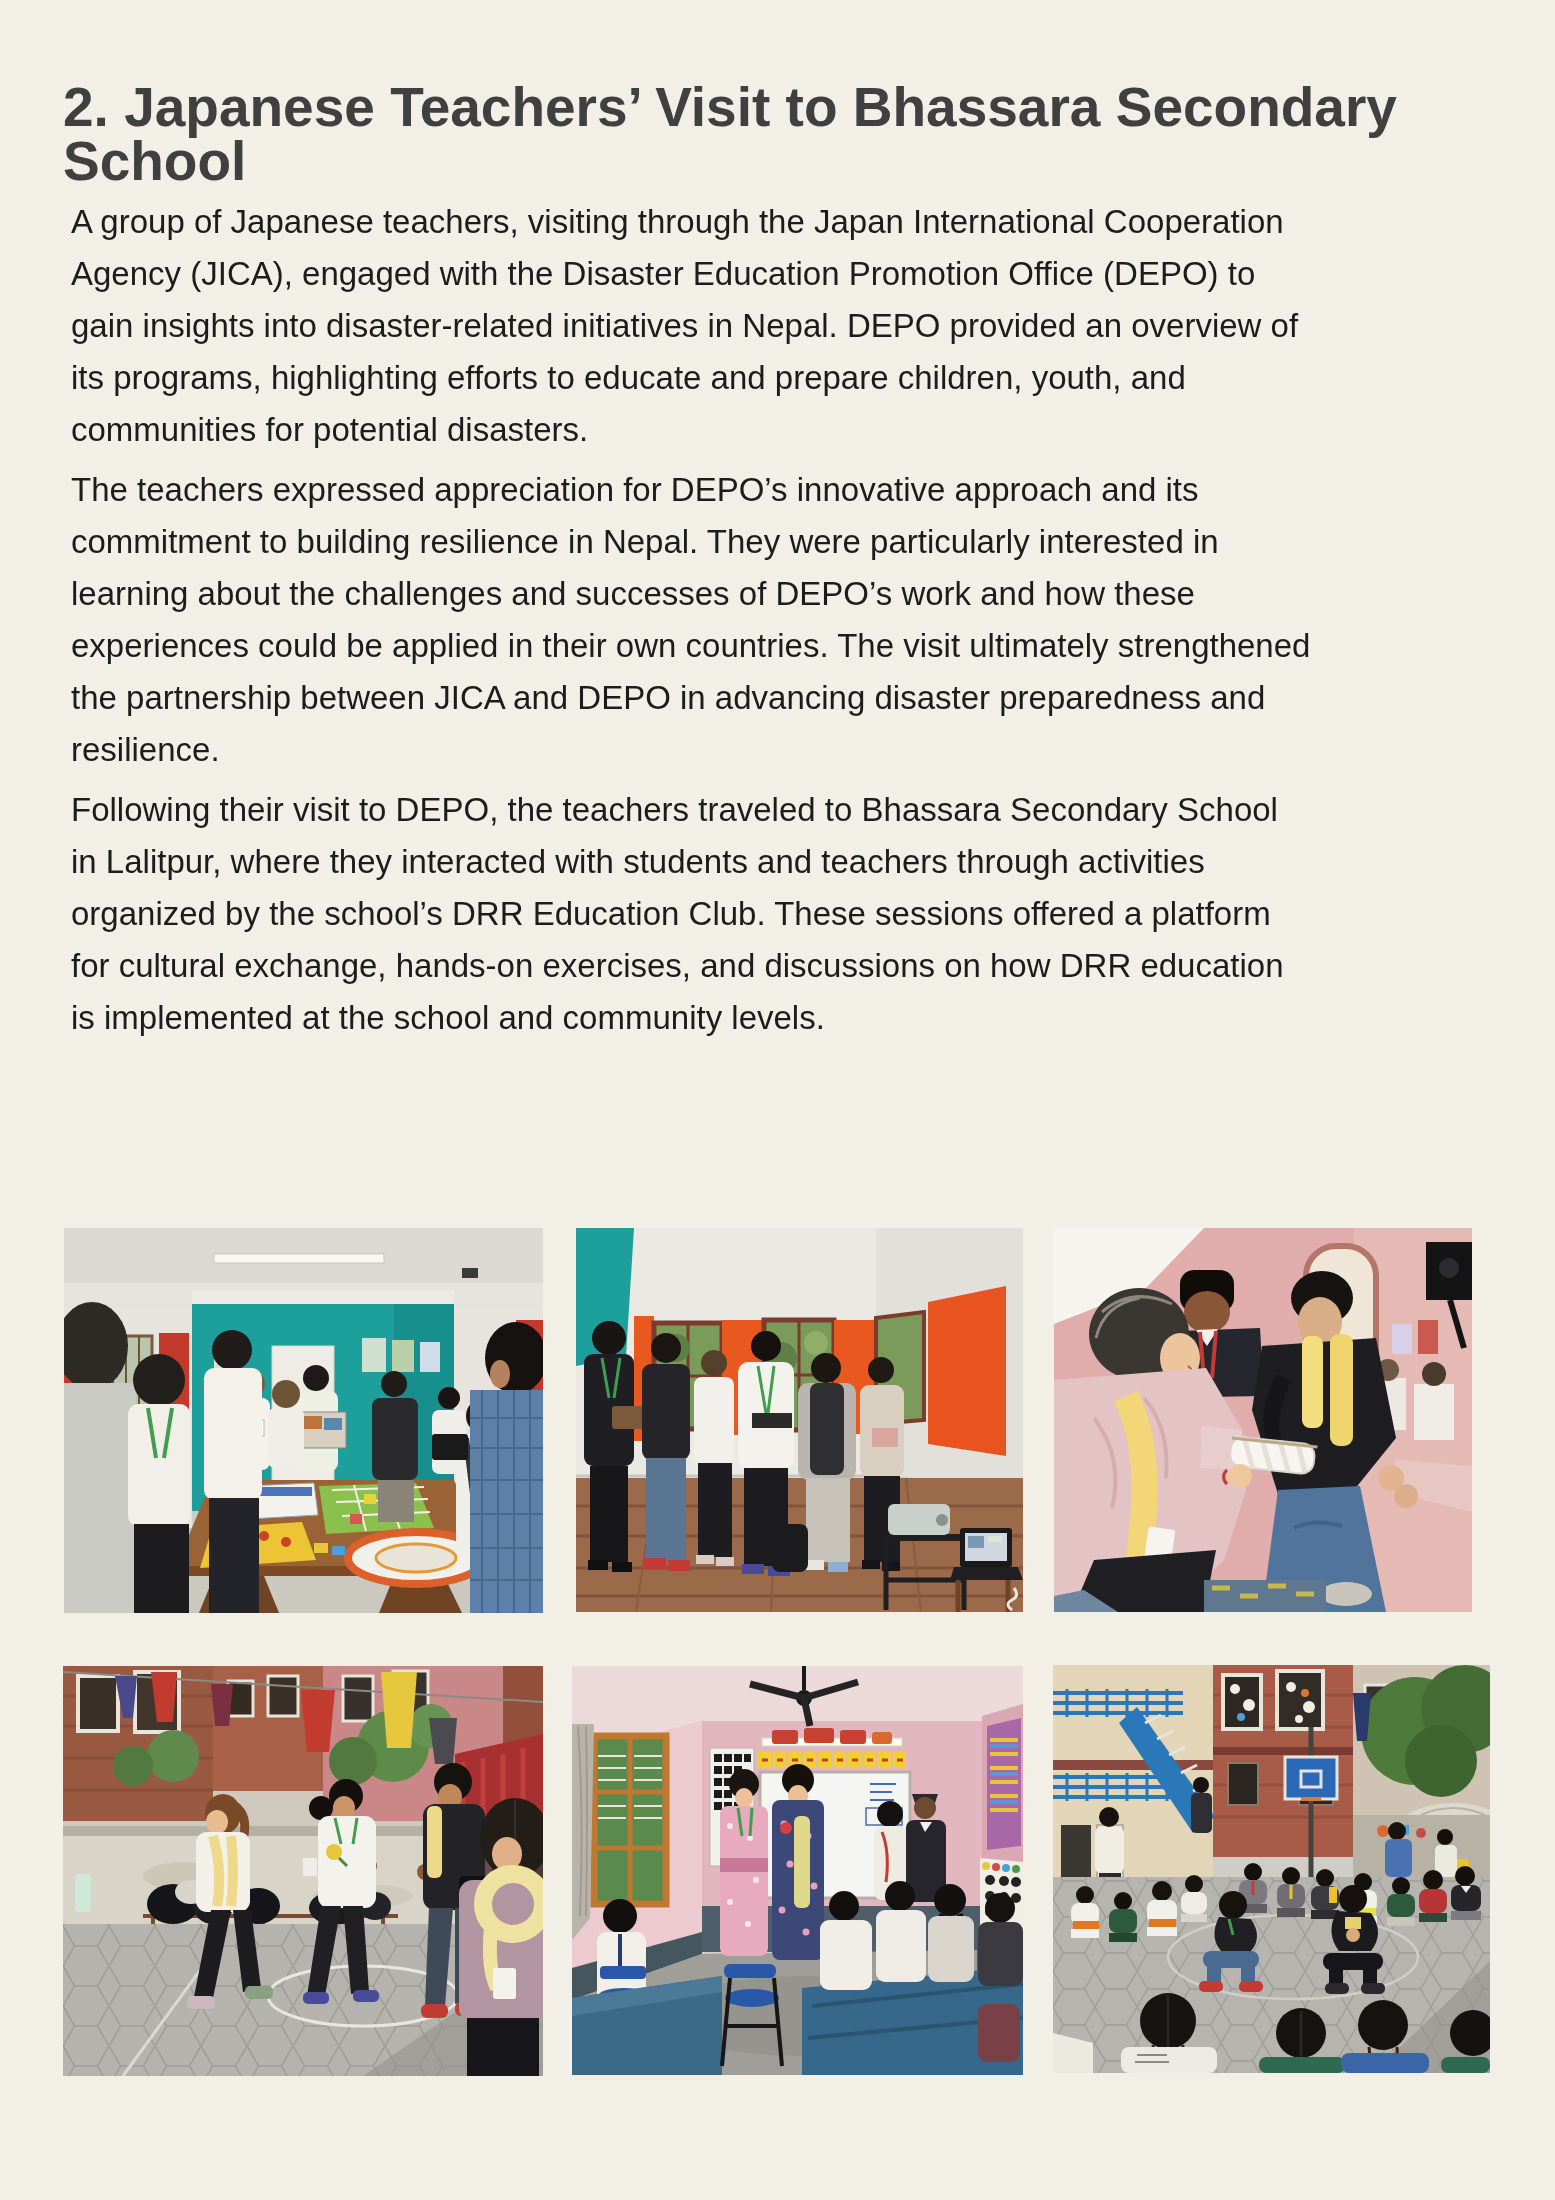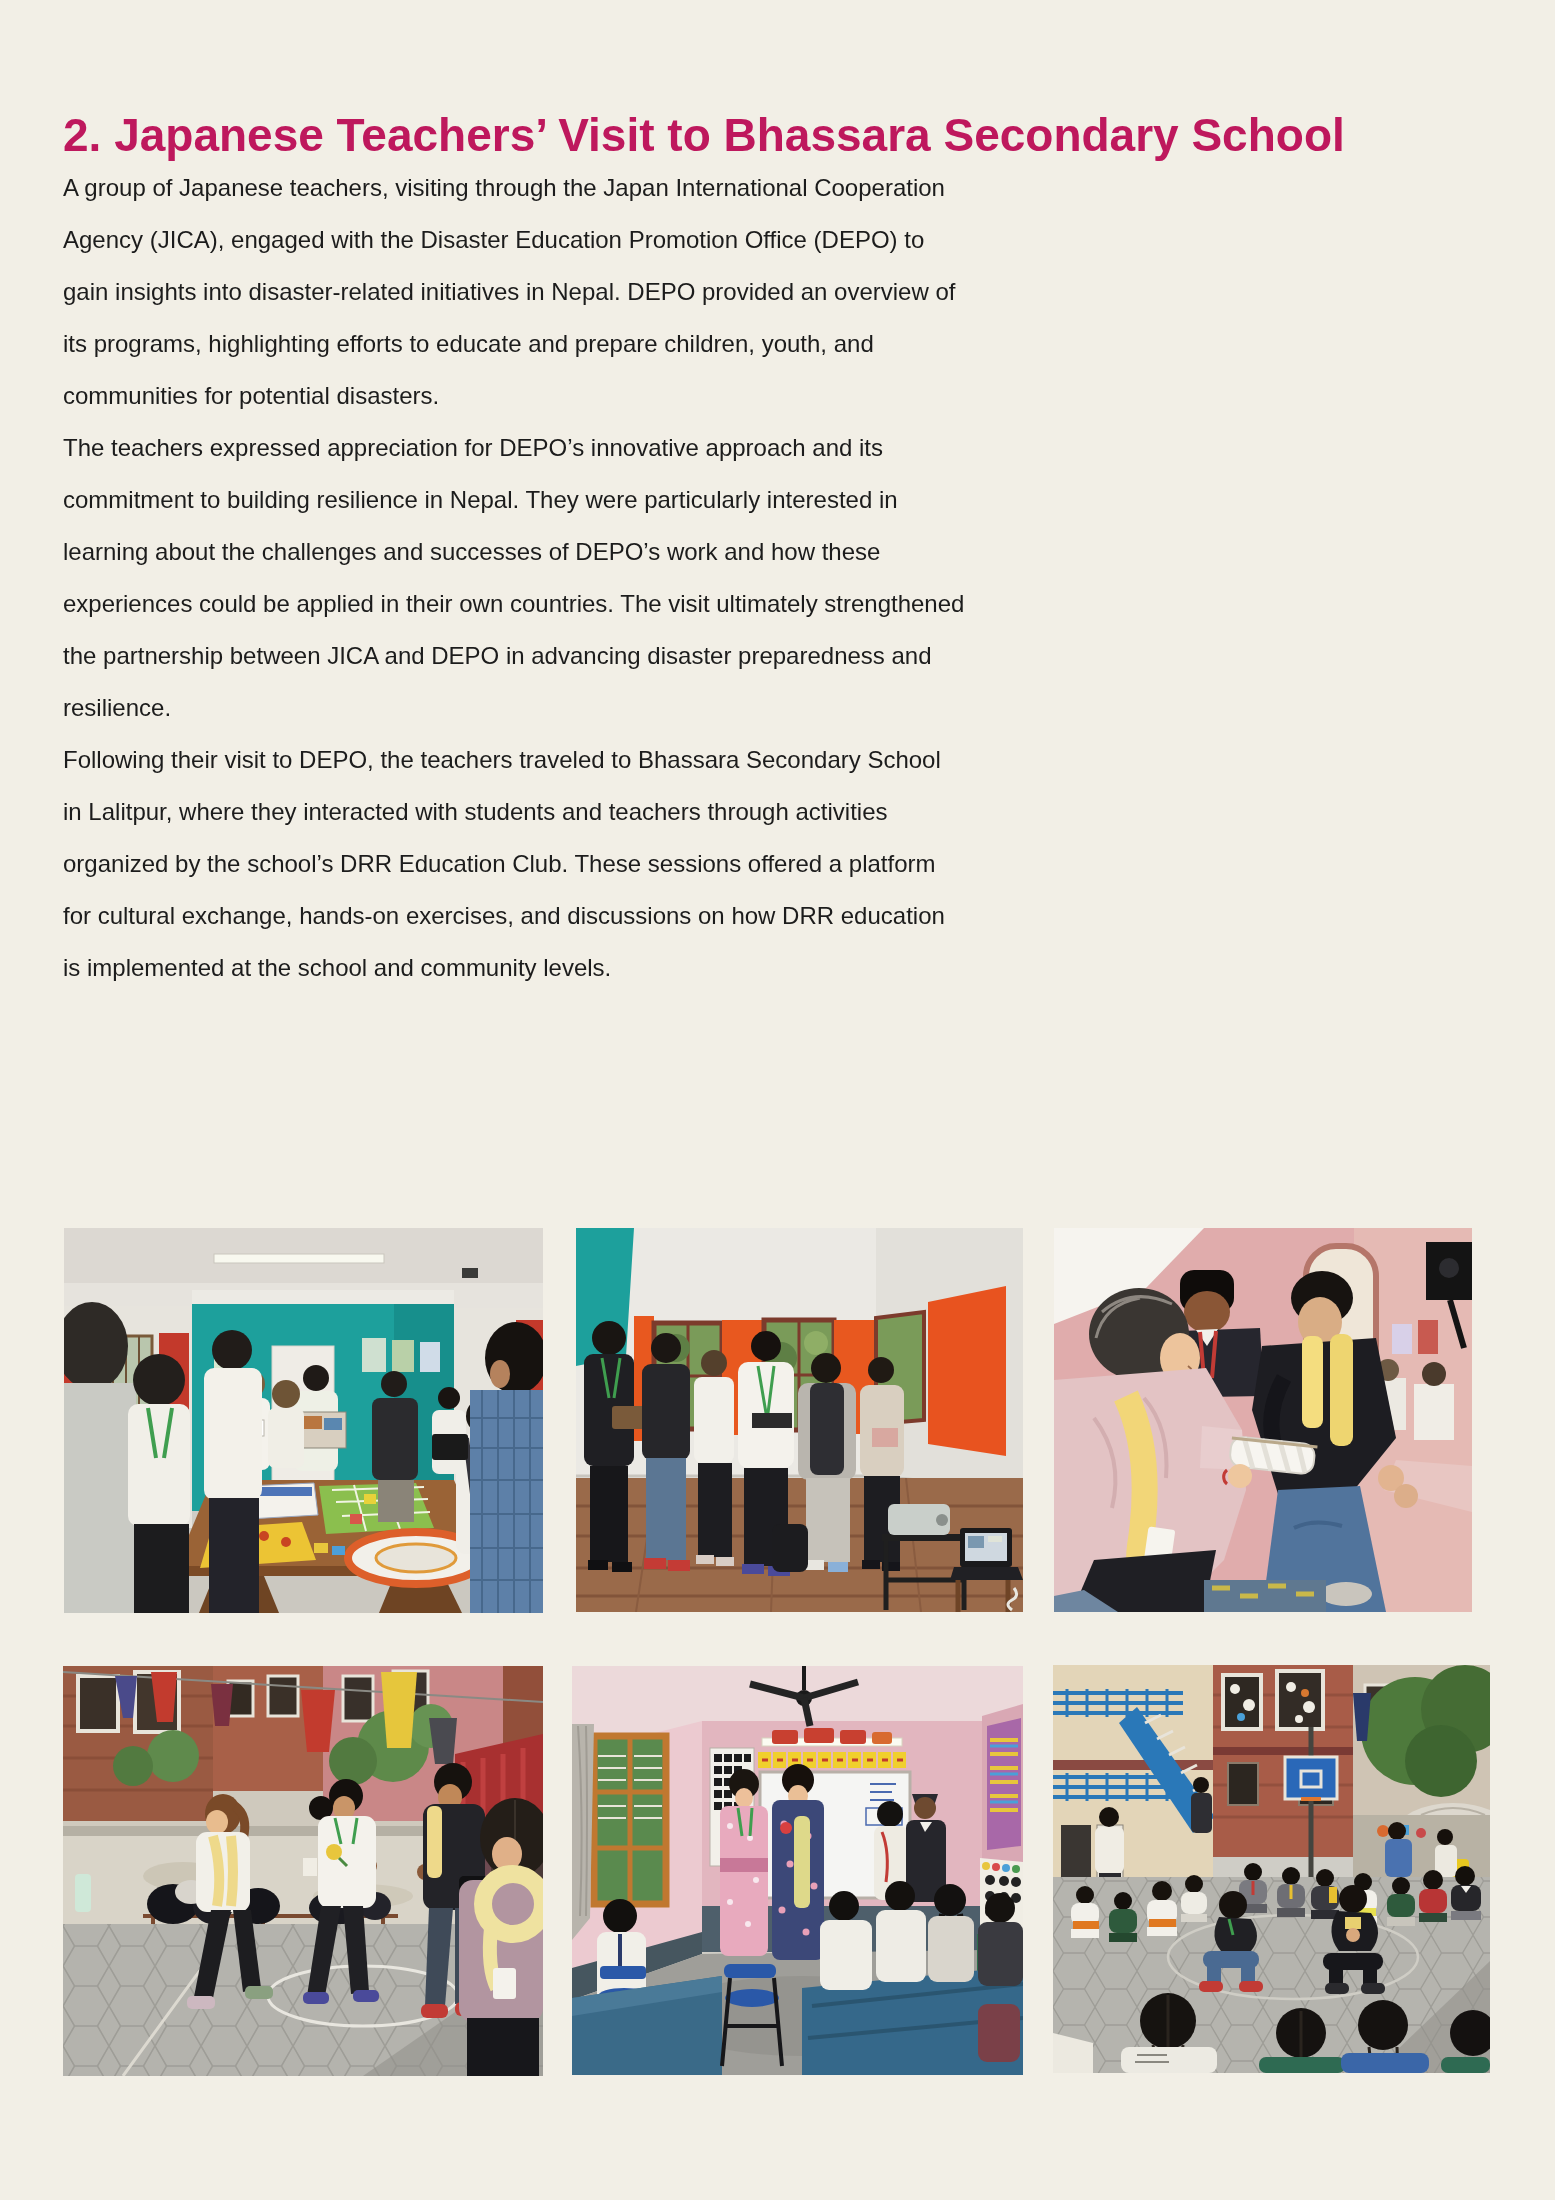--- a/index.html
+++ b/index.html
@@ -1,20 +1,20 @@
 <!DOCTYPE html>
 <html><head>
 <meta charset="utf-8">
 <style>
   html,body{margin:0;padding:0;}
   body{width:1555px;height:2200px;background:#f2efe6;font-family:"Liberation Sans",sans-serif;position:relative;overflow:hidden;}
   .page{position:absolute;inset:0;}
   .content{position:absolute;left:63px;top:0;width:1440px;}
-  h1{margin:108px 0 0;font-size:46px;line-height:54px;font-weight:700;color:#be185d;letter-spacing:0;}
-  p.body{white-space:pre;font-size:24px;line-height:52px;color:#1c1c1c;margin:0;}
+  h1{margin:80px 0 0;font-size:55px;line-height:54px;font-weight:700;color:#404040;letter-spacing:0;}
+  p.body{white-space:pre;font-size:33px;line-height:52px;color:#1c1c1c;margin:8px;}
   .p1{margin-top:50px;}
   .p2{margin-top:56px;}
   .p3{margin-top:56px;}
   .gallery{position:absolute;left:0;top:1228px;width:1555px;height:860px;}
   figure.ph{position:absolute;margin:0;padding:0;overflow:hidden;background:#cfcdc6;}
   figure.ph svg{display:block;width:100%;height:100%;}
   .ph1{left:64px;top:0;width:479px;height:385px;}
   .ph2{left:576px;top:0;width:447px;height:384px;}
   .ph3{left:1054px;top:0;width:418px;height:384px;}
   .ph4{left:63px;top:438px;width:480px;height:410px;}

